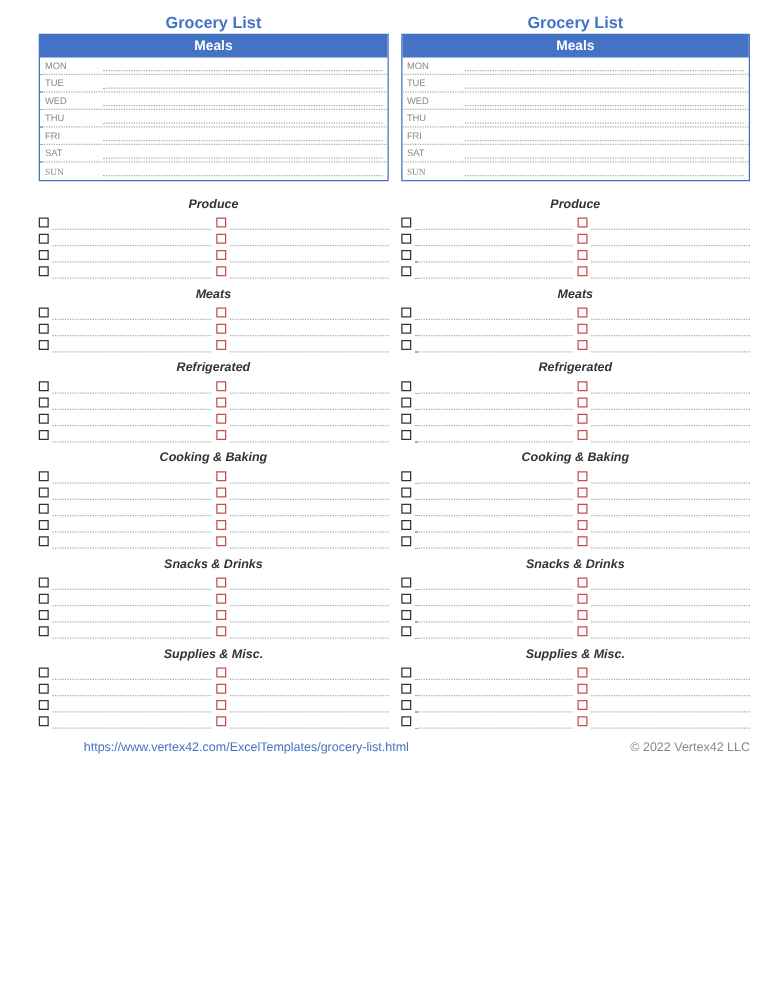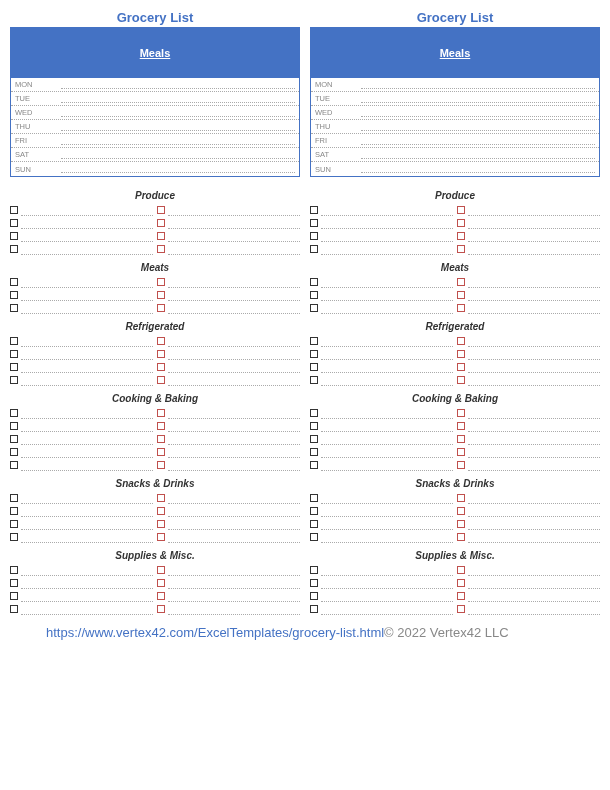--- a/index.html
+++ b/index.html
@@ -9,20 +9,21 @@
       background: #fff;
       font-family: Arial, sans-serif;
       font-size: 10px;
       color: #333;
       padding: 10px;
     }
     .page-container {
       display: flex;
       flex-direction: column;
       height: 100%;
+      margin-left: 21px;
     }
     .columns {
       display: flex;
       gap: 10px;
       flex: 1;
     }
     .column {
       flex: 1;
       display: flex;
       flex-direction: column;
@@ -34,39 +35,39 @@
       font-size: 13px;
       font-weight: bold;
       margin-bottom: 2px;
     }
     .meals-header {
       background-color: #4472C4;
       color: #fff;
       text-align: center;
       font-weight: bold;
       font-size: 11px;
-      padding: 19px 0;
-      text-decoration: underline;
+      padding: 3px 0;
     }
     .meals-table {
       border: 1px solid #4472C4;
       margin-bottom: 8px;
     }
     .meal-row {
       display: flex;
       align-items: center;
       border-bottom: 1px dotted #aaa;
       padding: 1px 4px;
       font-size: 8px;
       color: #888;
       height: 14px;
       gap: 18px;
     }
     .meal-row:last-child {
       border-bottom: none;
+      font-family: Liberation Serif, serif;
     }
     .meal-label {
       width: 28px;
       color: #888;
       font-size: 7.5px;
     }
     .meal-line {
       flex: 1;
       border-bottom: 1px dotted #aaa;
       height: 8px;
@@ -103,23 +104,23 @@
       background: #fff;
     }
     .check-line {
       flex: 1;
       border-bottom: 1px dotted #aaa;
       height: 8px;
       margin-top: 4px;
     }
     .footer {
       display: flex;
-      justify-content: flex-start;
+      justify-content: space-between;
       margin-top: 8px;
-      font-size: 13px;
+      font-size: 10px;
       color: #4472C4;
       padding-left: 36px;
     }
     .footer-right {
       color: #888;
     }
   </style>
 </head>
 <body>
 

